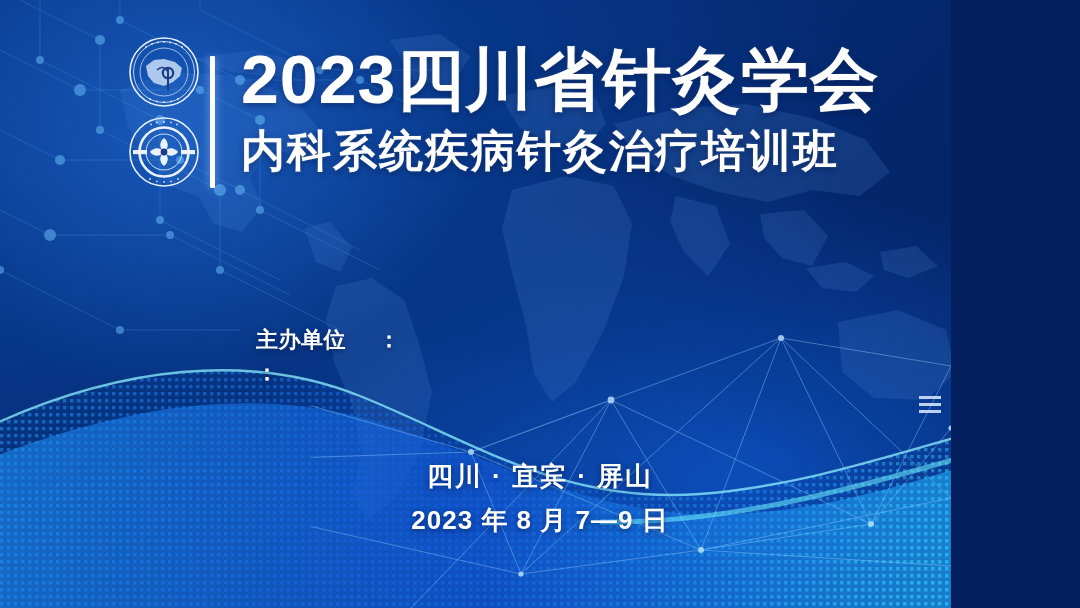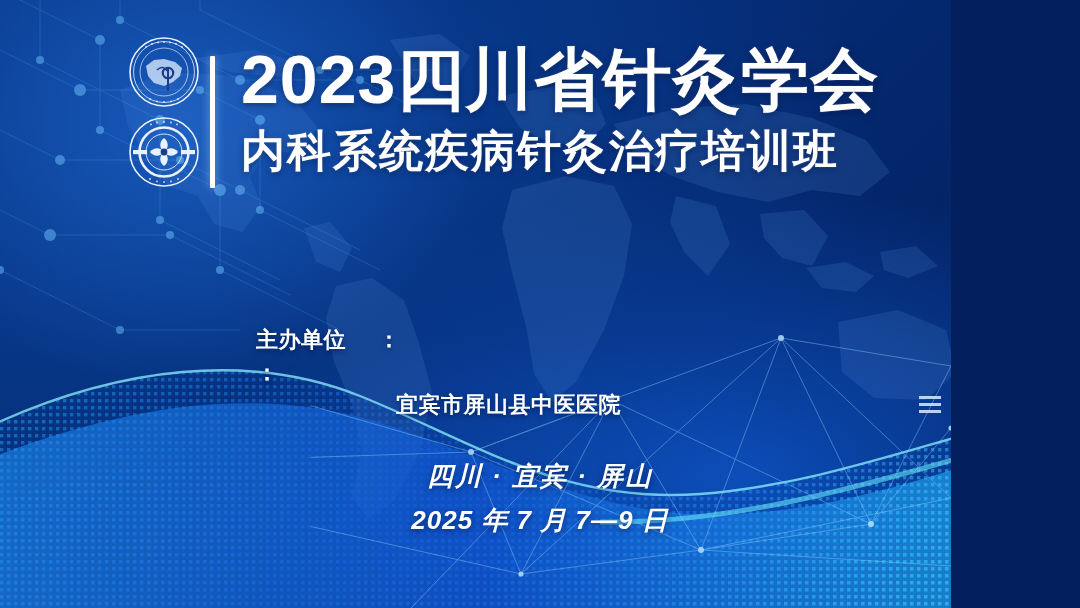--- a/index.html
+++ b/index.html
@@ -105,21 +105,20 @@
   .org-colon{ width:18px; flex:none; }
   .org-value{ flex:1; }
   .org-row.indent .org-label,
   .org-row.indent .org-colon{ visibility:hidden; }
 
   
   .venue{
     position:absolute; left:0; top:459px; width:1080px;
     text-align:center; color:#ffffff; font-weight:bold;
     text-shadow:0 2px 6px rgba(0,15,60,.6);
-    font-style:italic;
   }
   .venue-place{ font-size:26px; letter-spacing:2px; }
   .venue-date{ font-size:26px; letter-spacing:1px; margin-top:9px; }
 </style>
 </head>
 <body>
 
 <div class="poster">
 
   <div class="worldmap">
@@ -337,25 +336,20 @@
   </div>
 
   <div class="orgs">
     <div class="org-row">
       <span class="org-label">主办单位</span>
       <span class="org-colon">：</span>
     </div>
     <div class="org-row">
       <span class="org-colon">：</span>
     </div>
-    <div class="org-row indent">
-      <span class="org-label">承办单位</span>
-      <span class="org-colon">：</span>
-      <span class="org-value">宜宾市屏山县中医医院</span>
-    </div>
   </div>
 
   <div class="venue">
     <div class="venue-place">四川 · 宜宾 · 屏山</div>
-    <div class="venue-date">2025 年 7 月 7—9 日</div>
+    <div class="venue-date">2023 年 8 月 7—9 日</div>
   </div>
 
 </div>
 
 </body></html>

